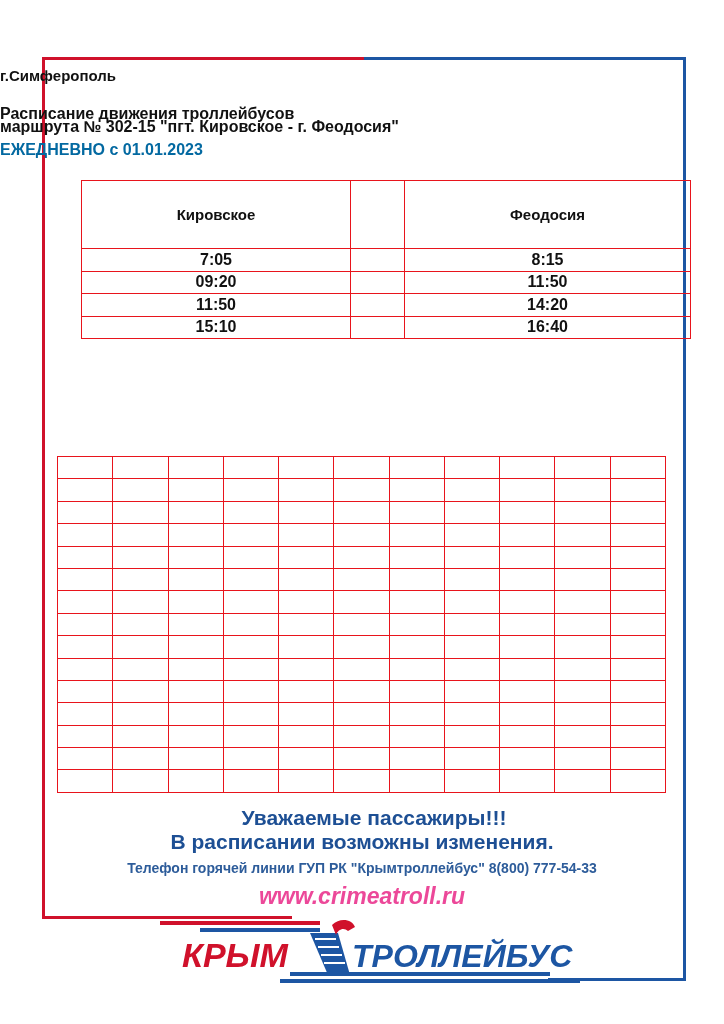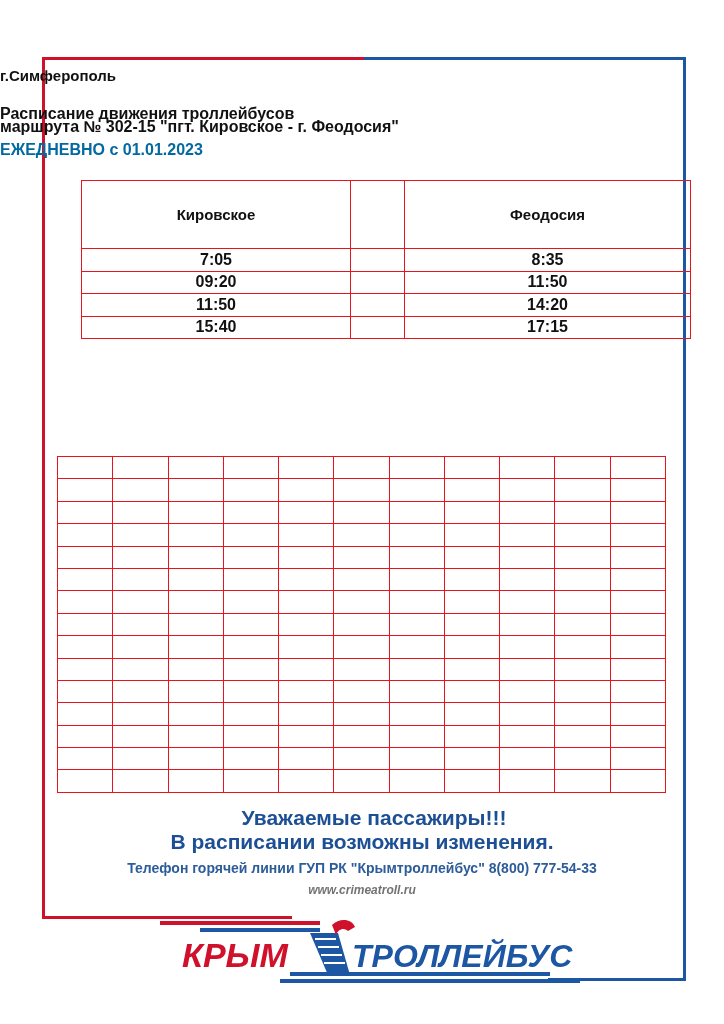--- a/index.html
+++ b/index.html
@@ -23,21 +23,21 @@
   .tbl .hdr td { height: 67px; font-size: 15px; }
   .tbl .row td { height: 21.5px; line-height: 20px; }
 
   .grid { position: absolute; left: 57px; top: 456px; width: 609px; border-collapse: collapse; table-layout: fixed; }
   .grid td { border: 1.5px solid #e8141c; height: 21.4px; padding: 0; }
 
   .foot { position: absolute; left: 0; width: 724px; text-align: center; font-weight: bold; color: #1d4f94; }
   .f1 { top: 806px; font-size: 21px; margin-left: 12px; }
   .f2 { top: 830px; font-size: 21px; }
   .f3 { top: 860px; font-size: 14px; color: #2d5c9a; }
-  .f4 { top: 883px; font-size: 12px; font-style: italic; color: #737373; }
+  .f4 { top: 883px; font-size: 23px; font-style: italic; color: #ec4899; }
 
   .logo { position: absolute; left: 160px; top: 915px; width: 420px; height: 75px; }
 </style>
 </head>
 <body>
 
 <div class="frame-top-red"></div>
 <div class="frame-left-red"></div>
 <div class="frame-bottom-red"></div>
 <div class="frame-top-blue"></div>
@@ -57,36 +57,36 @@
     </colgroup>
   <tbody id="tt-body">
     <tr class="hdr">
       <td>Кировское</td>
       <td></td>
       <td>Феодосия</td>
     </tr>
       <tr class="row">
         <td>7:05</td>
         <td></td>
-        <td>8:35</td>
+        <td>8:15</td>
       </tr>
       <tr class="row">
         <td>09:20</td>
         <td></td>
         <td>11:50</td>
       </tr>
       <tr class="row">
         <td>11:50</td>
         <td></td>
         <td>14:20</td>
       </tr>
       <tr class="row">
-        <td>15:40</td>
-        <td></td>
-        <td>17:15</td>
+        <td>15:10</td>
+        <td></td>
+        <td>16:40</td>
       </tr>
     </tbody>
 </table>
 
 <table class="grid">
   <tbody id="grid-body">
       <tr>
         <td></td>
         <td></td>
         <td></td>

